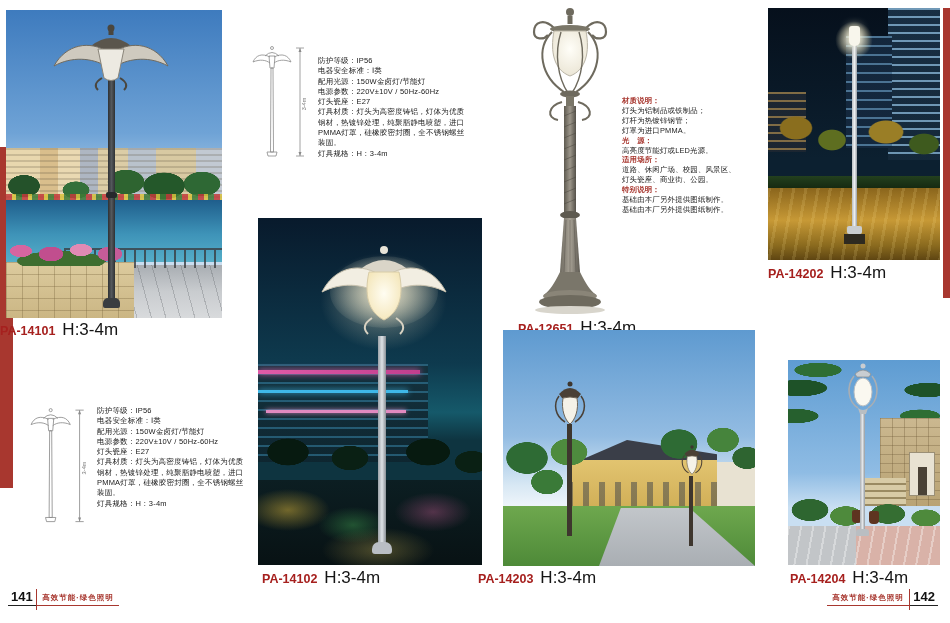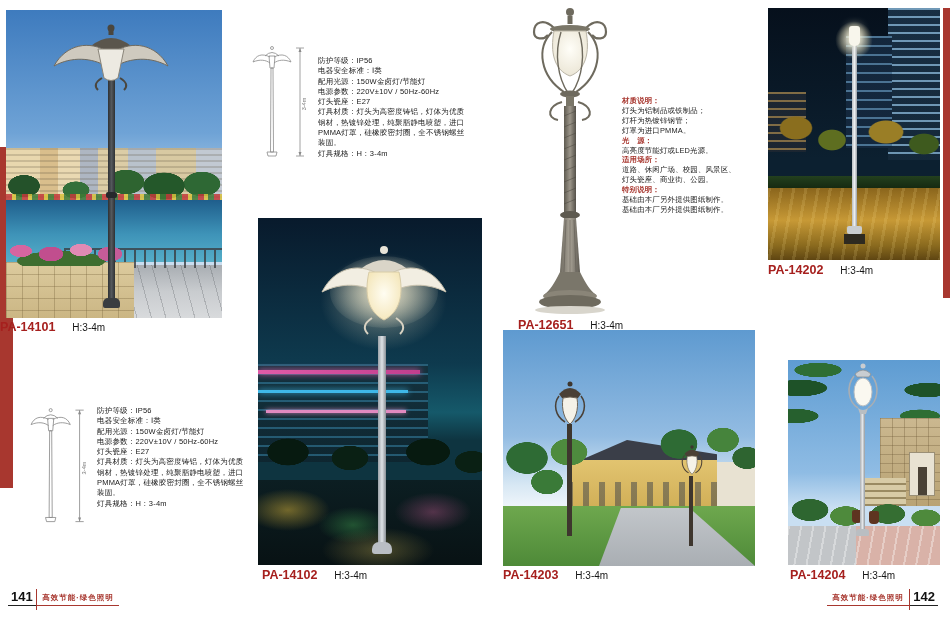--- a/index.html
+++ b/index.html
@@ -6,28 +6,28 @@
   html,body{width:950px;height:623px}
   body{font-family:"Liberation Sans","DejaVu Sans",sans-serif;background:#fff;position:relative;overflow:hidden}
   .sheet{position:relative;width:950px;height:623px;background:#fff}
 
   
   .bar{position:absolute;background:var(--accent-red,#A8372F)}
   .bar-left{left:0;top:147px;width:13px;height:341px}
   .bar-right{left:943px;top:8px;width:7px;height:290px}
 
   
-  .caption{position:absolute;display:flex;gap:17px;align-items:baseline;white-space:nowrap}
+  .caption{position:absolute;display:flex;gap:7px;align-items:baseline;white-space:nowrap}
   .caption .model{color:var(--model-red,#A6201E);font-weight:bold;font-size:12.5px}
-  .caption .height{color:#151515;font-size:10px}
+  .caption .height{color:#151515;font-size:17px}
   .cap-14101{left:0;top:320px}
   .cap-14102{left:262px;top:568px}
   .cap-14201{left:518px;top:318px}
   .cap-14202{left:768px;top:263px}
-  .cap-14203{left:503px;top:568px}
+  .cap-14203{left:478px;top:568px}
   .cap-14204{left:790px;top:568px}
 
   
   .specs{position:absolute;font-size:7.5px;line-height:10.3px;color:#1a1a1a;letter-spacing:.2px}
   .specs-1{left:318px;top:56px;width:182px}
   .specs-2{left:97px;top:406px;width:210px}
 
   
   .info{position:absolute;left:622px;top:96px;width:132px;font-size:7.4px;line-height:9.9px;letter-spacing:.2px}
   .info .ih{color:var(--accent-red,#A8372F);font-weight:bold}

